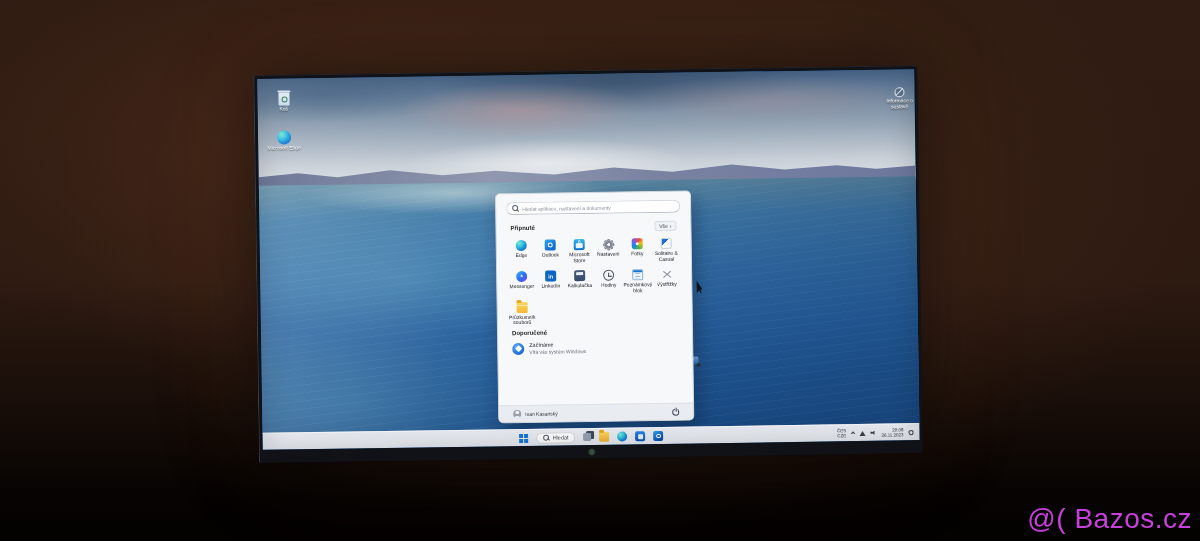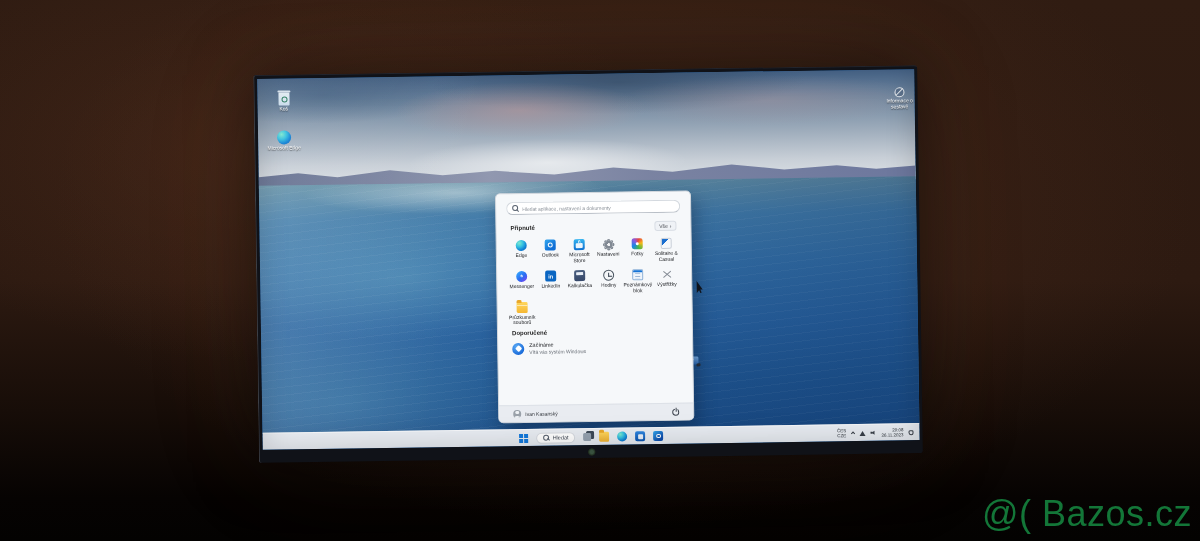--- a/index.html
+++ b/index.html
@@ -175,21 +175,21 @@
   .clock { text-align:right; align-items:flex-end; }
   .tray-chevron { width:3px; height:3px; border-left:1px solid #3a4049; border-top:1px solid #3a4049; transform:rotate(45deg); }
   .tray-net { width:0; height:0; border-left:3.5px solid transparent; border-right:3.5px solid transparent; border-bottom:5.5px solid #3a4049; }
   .tray-vol { position:relative; width:6px; height:5px; }
   .tray-vol::before { content:""; position:absolute; left:0; top:1.2px; width:2px; height:2.6px; background:#3a4049; }
   .tray-vol::after { content:""; position:absolute; left:1px; top:0; width:0; height:0;
     border-top:2.5px solid transparent; border-bottom:2.5px solid transparent; border-right:3px solid #3a4049; }
   .tray-bell { width:5px; height:5px; border:1px solid #3a4049; border-radius:1.5px 1.5px 2.5px 2.5px; }
 
   
-  .watermark { position:absolute; right:8px; bottom:6px; font-size:36px; color:#15803d;
+  .watermark { position:absolute; right:8px; bottom:6px; font-size:28px; color:#d946ef;
     letter-spacing:0.5px; opacity:0.92; z-index:20; }
 </style>
 </head>
 <body>
 
 <div class="photo">
   <div class="wall"></div>
 
   <div class="monitor">
     <div class="screen">

